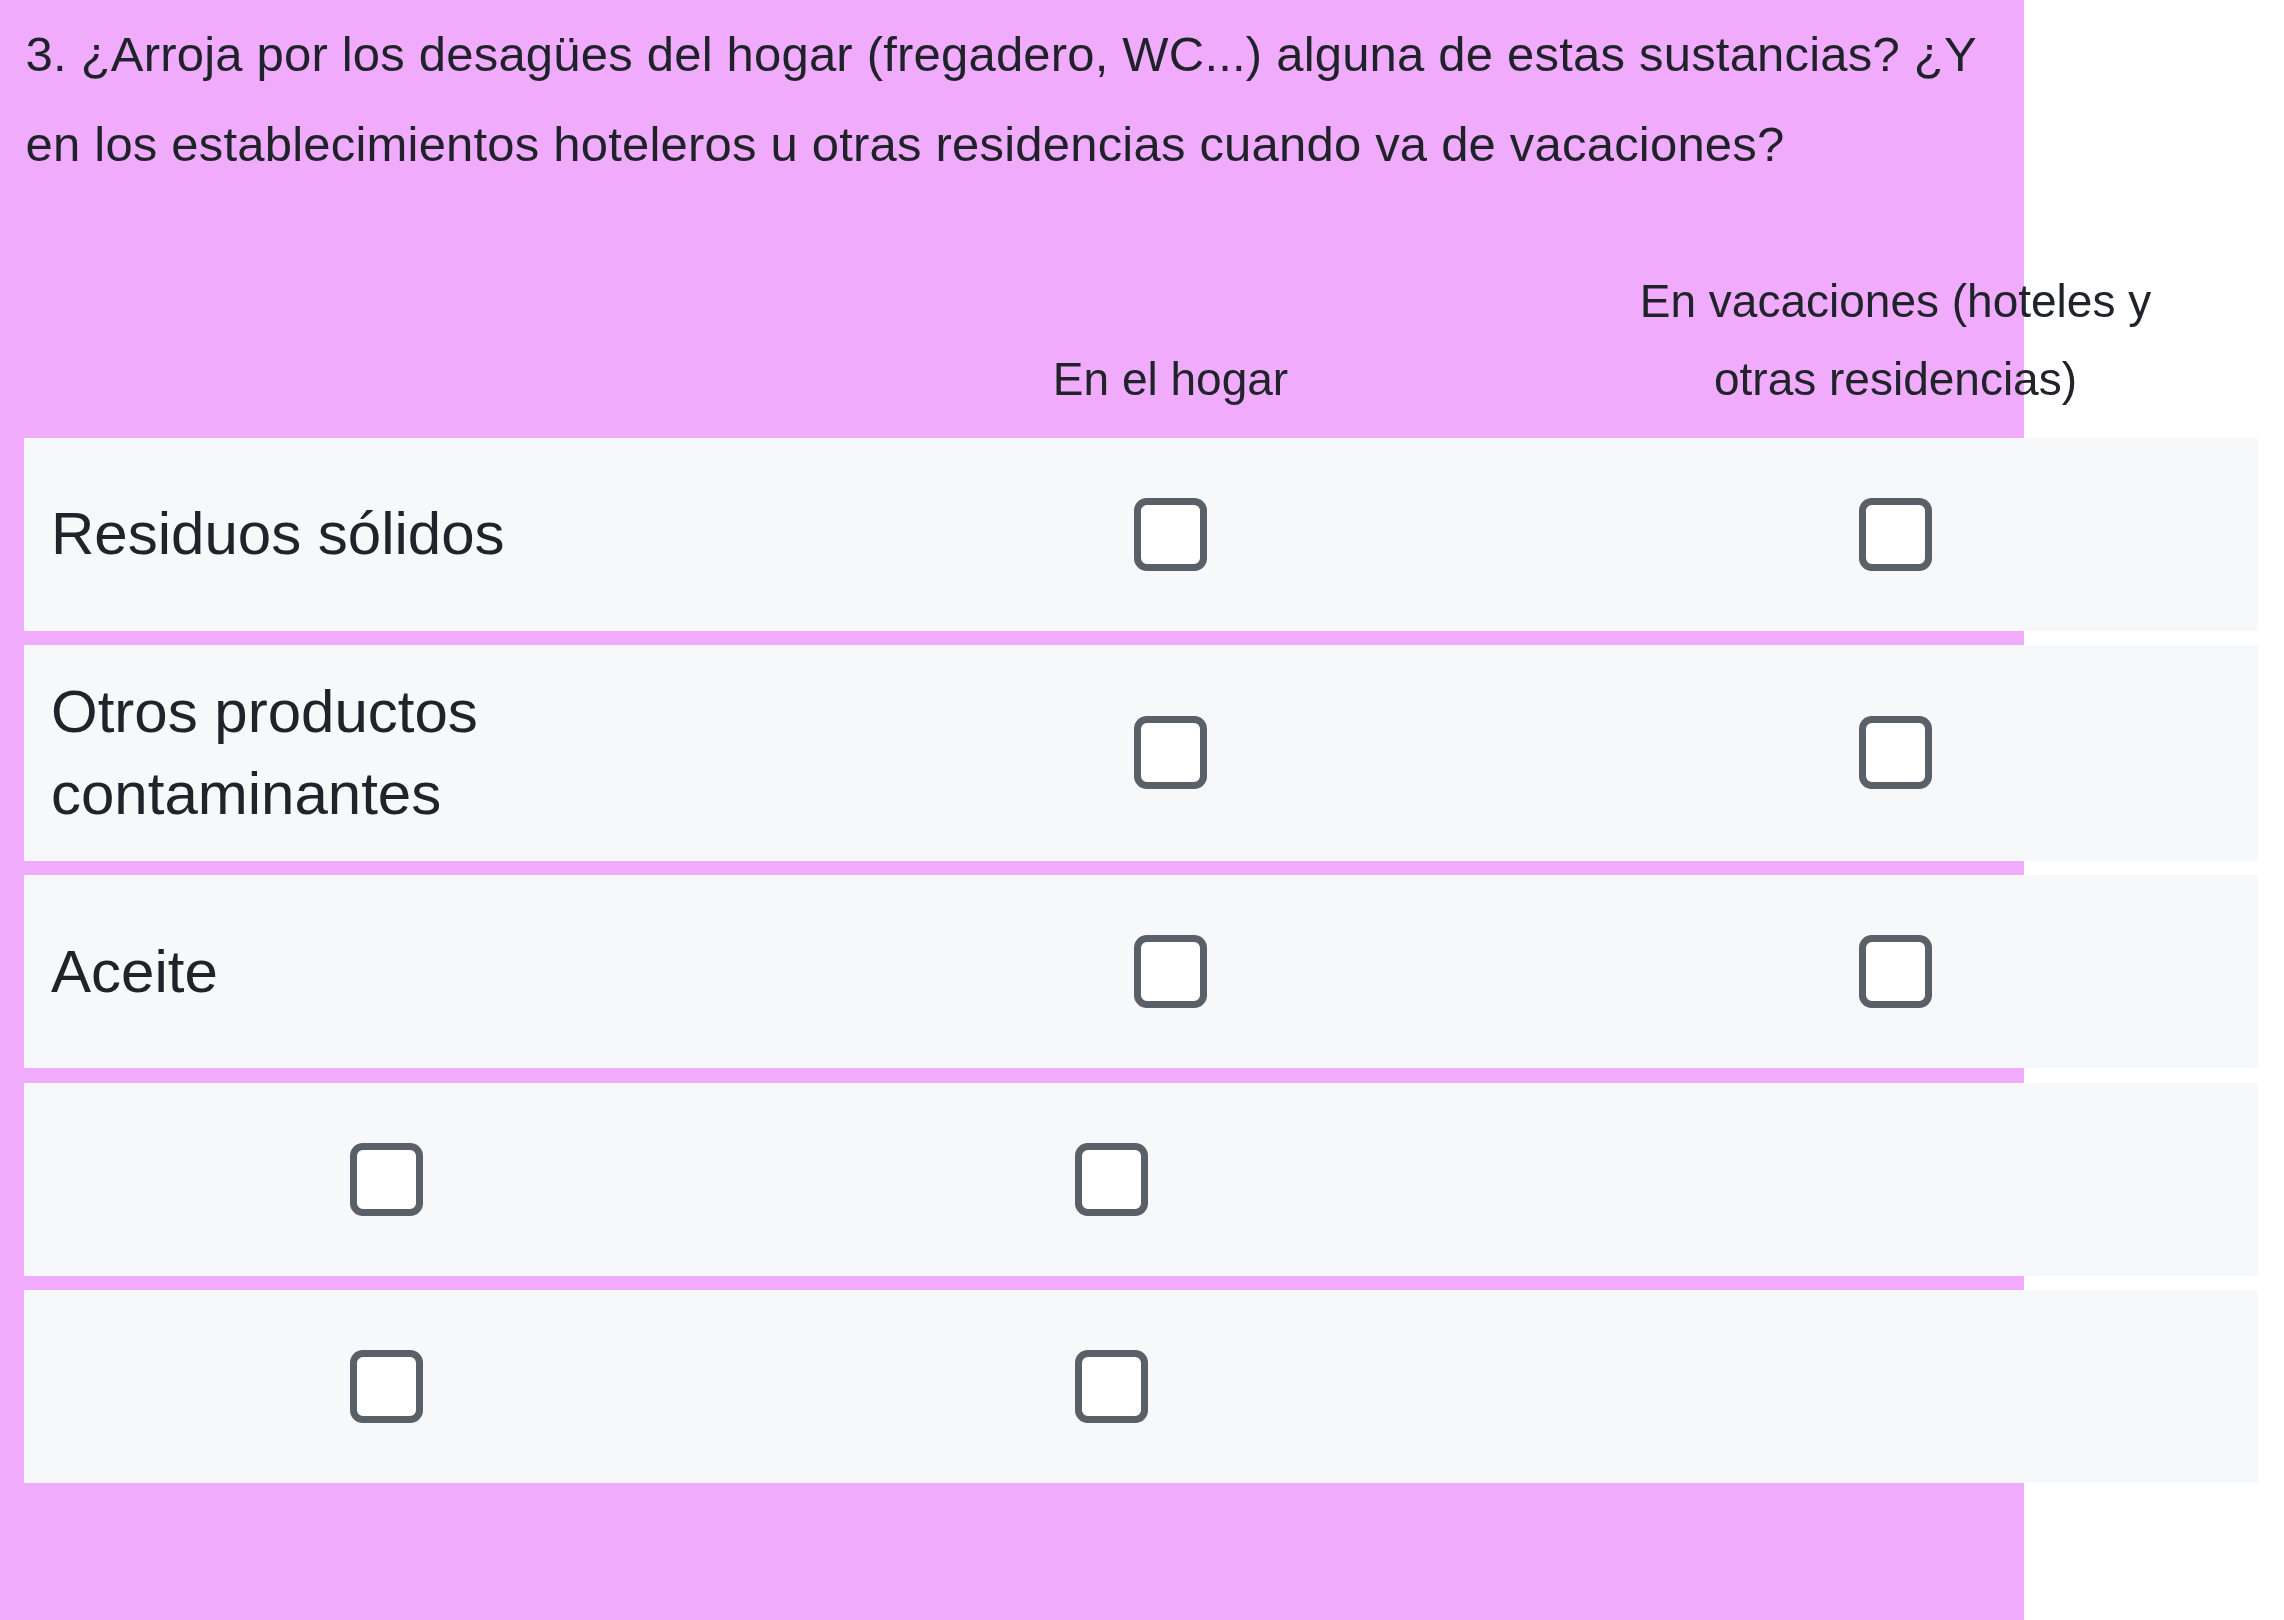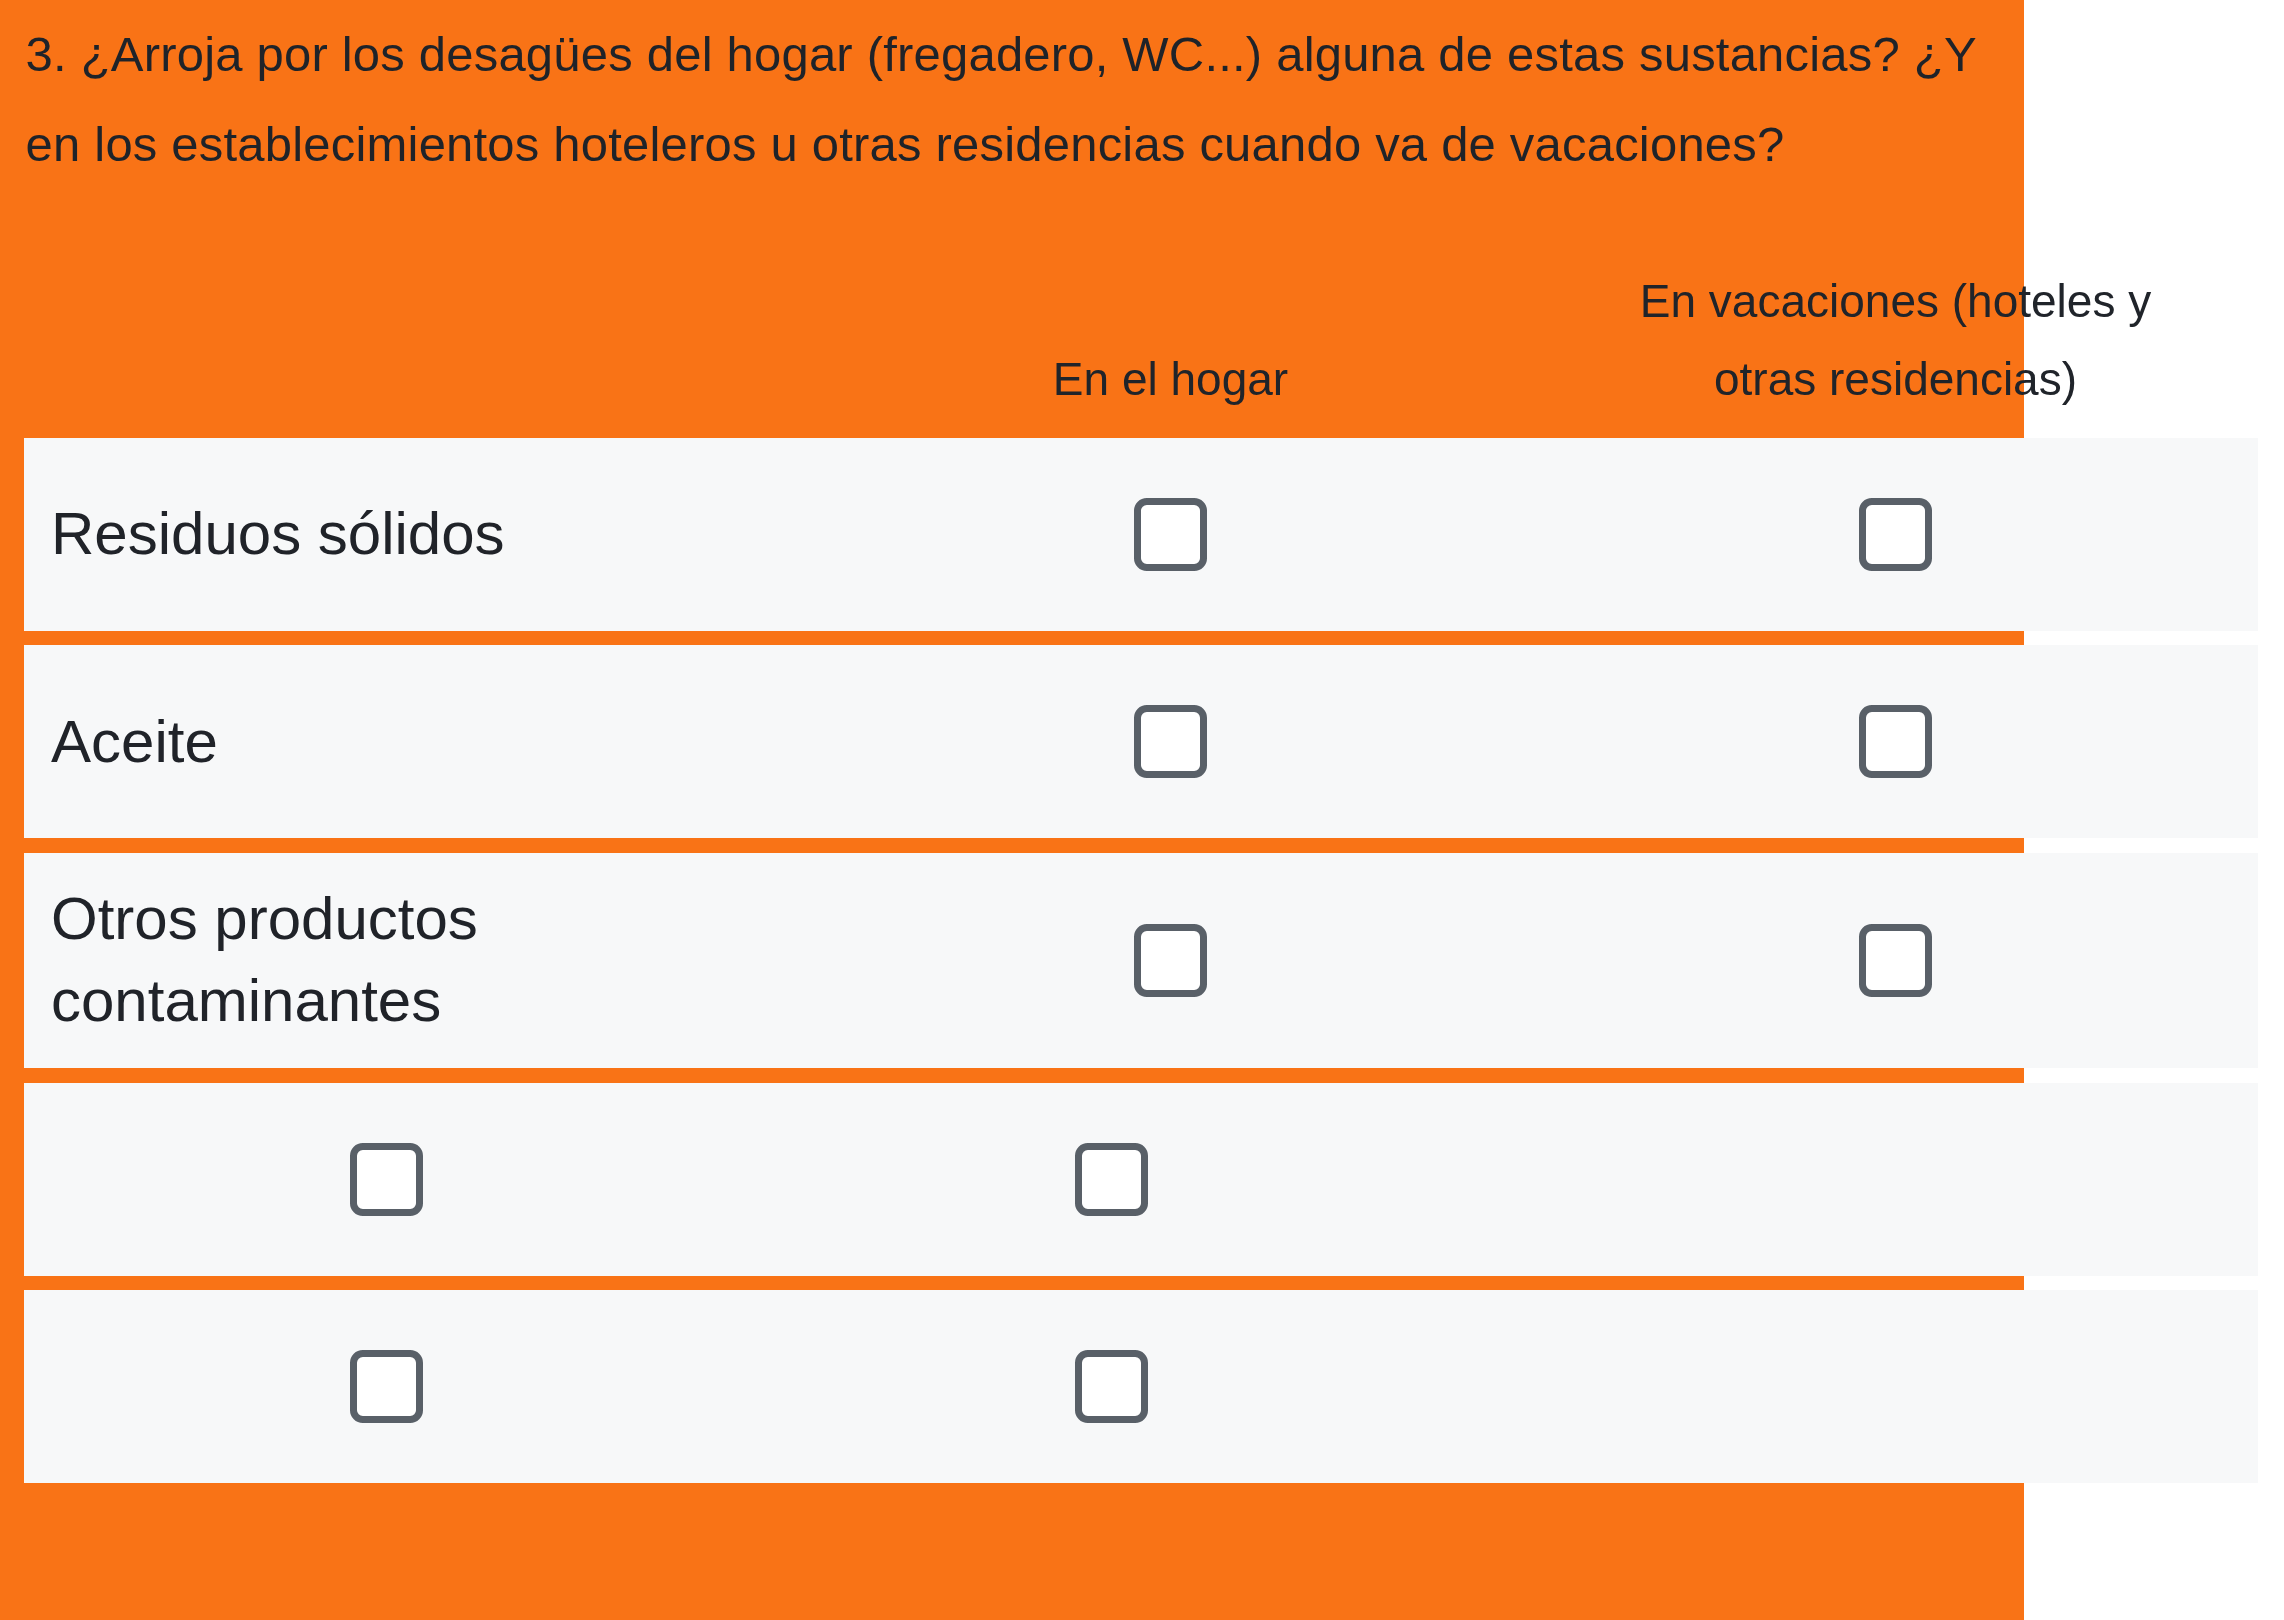--- a/index.html
+++ b/index.html
@@ -9,21 +9,21 @@
     min-height: 1620px;
     background: #ffffff;
     font-family: "Liberation Sans", "DejaVu Sans", sans-serif;
     color: #202329;
   }
 
   .page {
     width: 2024px;
     min-height: 1620px;
     padding-top: 8.5px;
-    background: #f97316;
+    background: #f0abfc;
   }
 
   
   .question-title {
     margin-left: 25.6px;
     max-width: 1994px;
     font-size: 49px;
     line-height: 90px;
     font-weight: 400;
     color: #1f2329;
@@ -122,31 +122,31 @@
       <div class="label-cell">Residuos sólidos</div>
       <div class="option-cell">
         <span class="checkbox" role="checkbox" aria-checked="false"></span>
       </div>
       <div class="option-cell">
         <span class="checkbox" role="checkbox" aria-checked="false"></span>
       </div>
     </div>
 
     <div class="matrix-row">
-      <div class="label-cell">Aceite</div>
+      <div class="label-cell">Otros productos contaminantes</div>
       <div class="option-cell">
         <span class="checkbox" role="checkbox" aria-checked="false"></span>
       </div>
       <div class="option-cell">
         <span class="checkbox" role="checkbox" aria-checked="false"></span>
       </div>
     </div>
 
     <div class="matrix-row">
-      <div class="label-cell">Otros productos contaminantes</div>
+      <div class="label-cell">Aceite</div>
       <div class="option-cell">
         <span class="checkbox" role="checkbox" aria-checked="false"></span>
       </div>
       <div class="option-cell">
         <span class="checkbox" role="checkbox" aria-checked="false"></span>
       </div>
     </div>
 
     <div class="matrix-row">
       <div class="option-cell">

